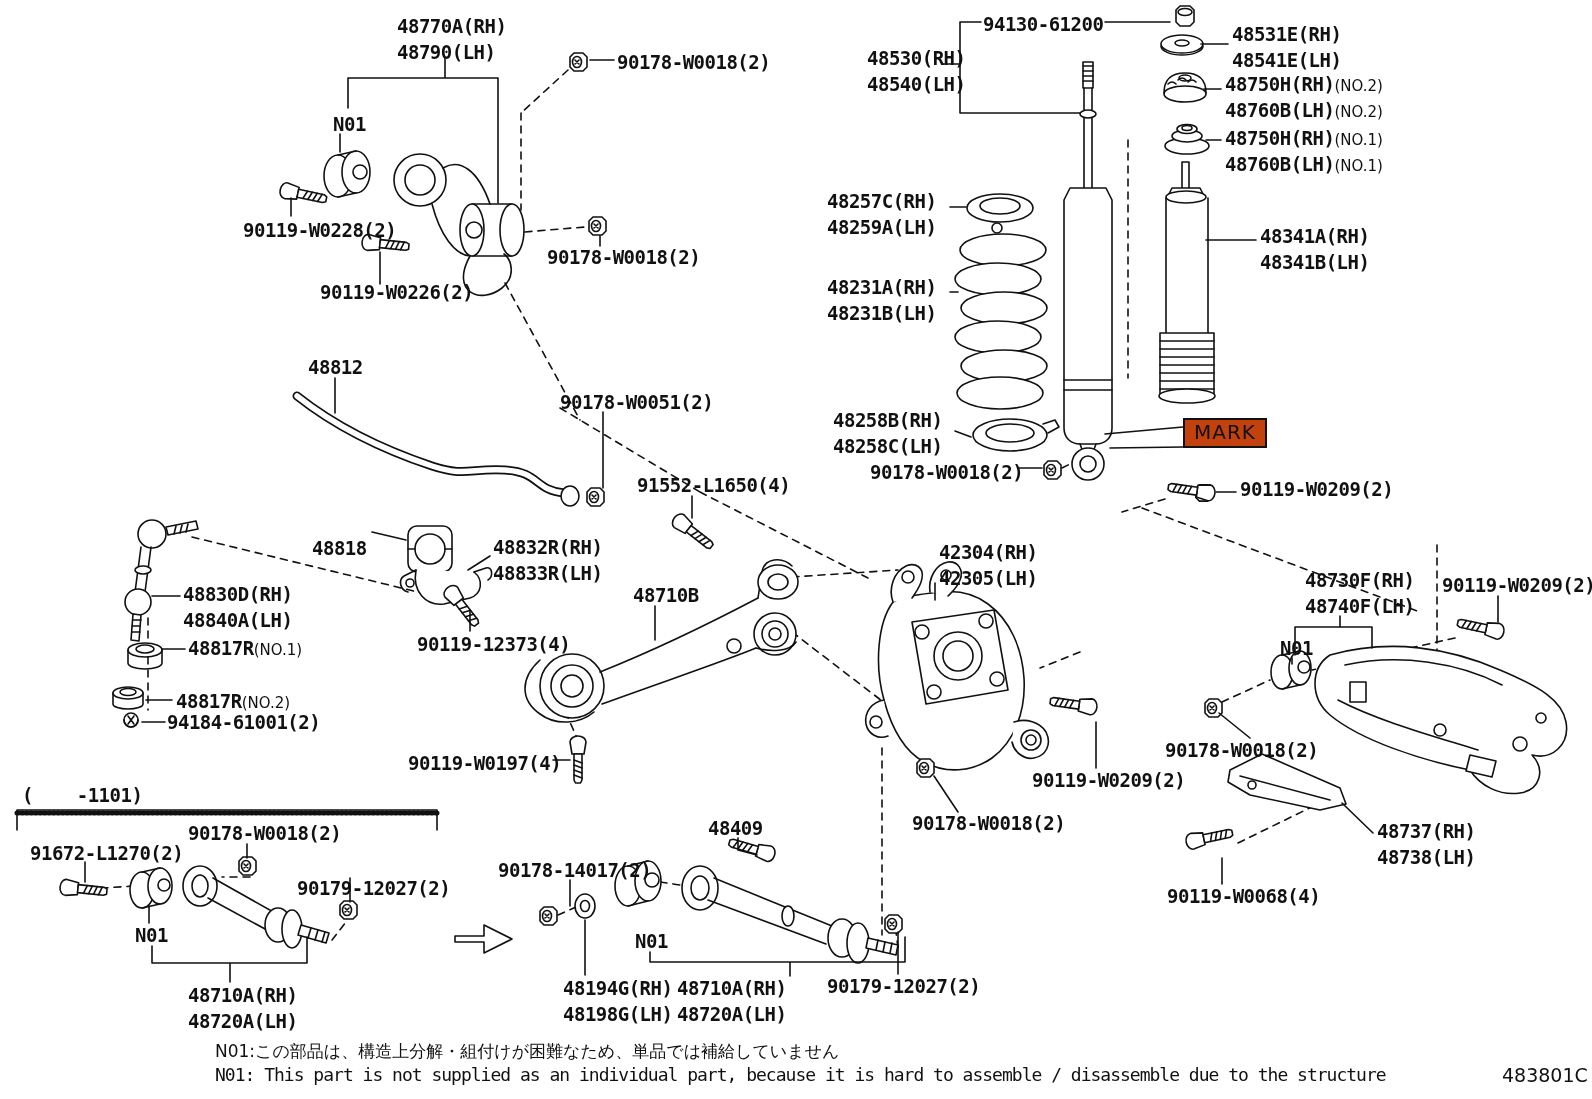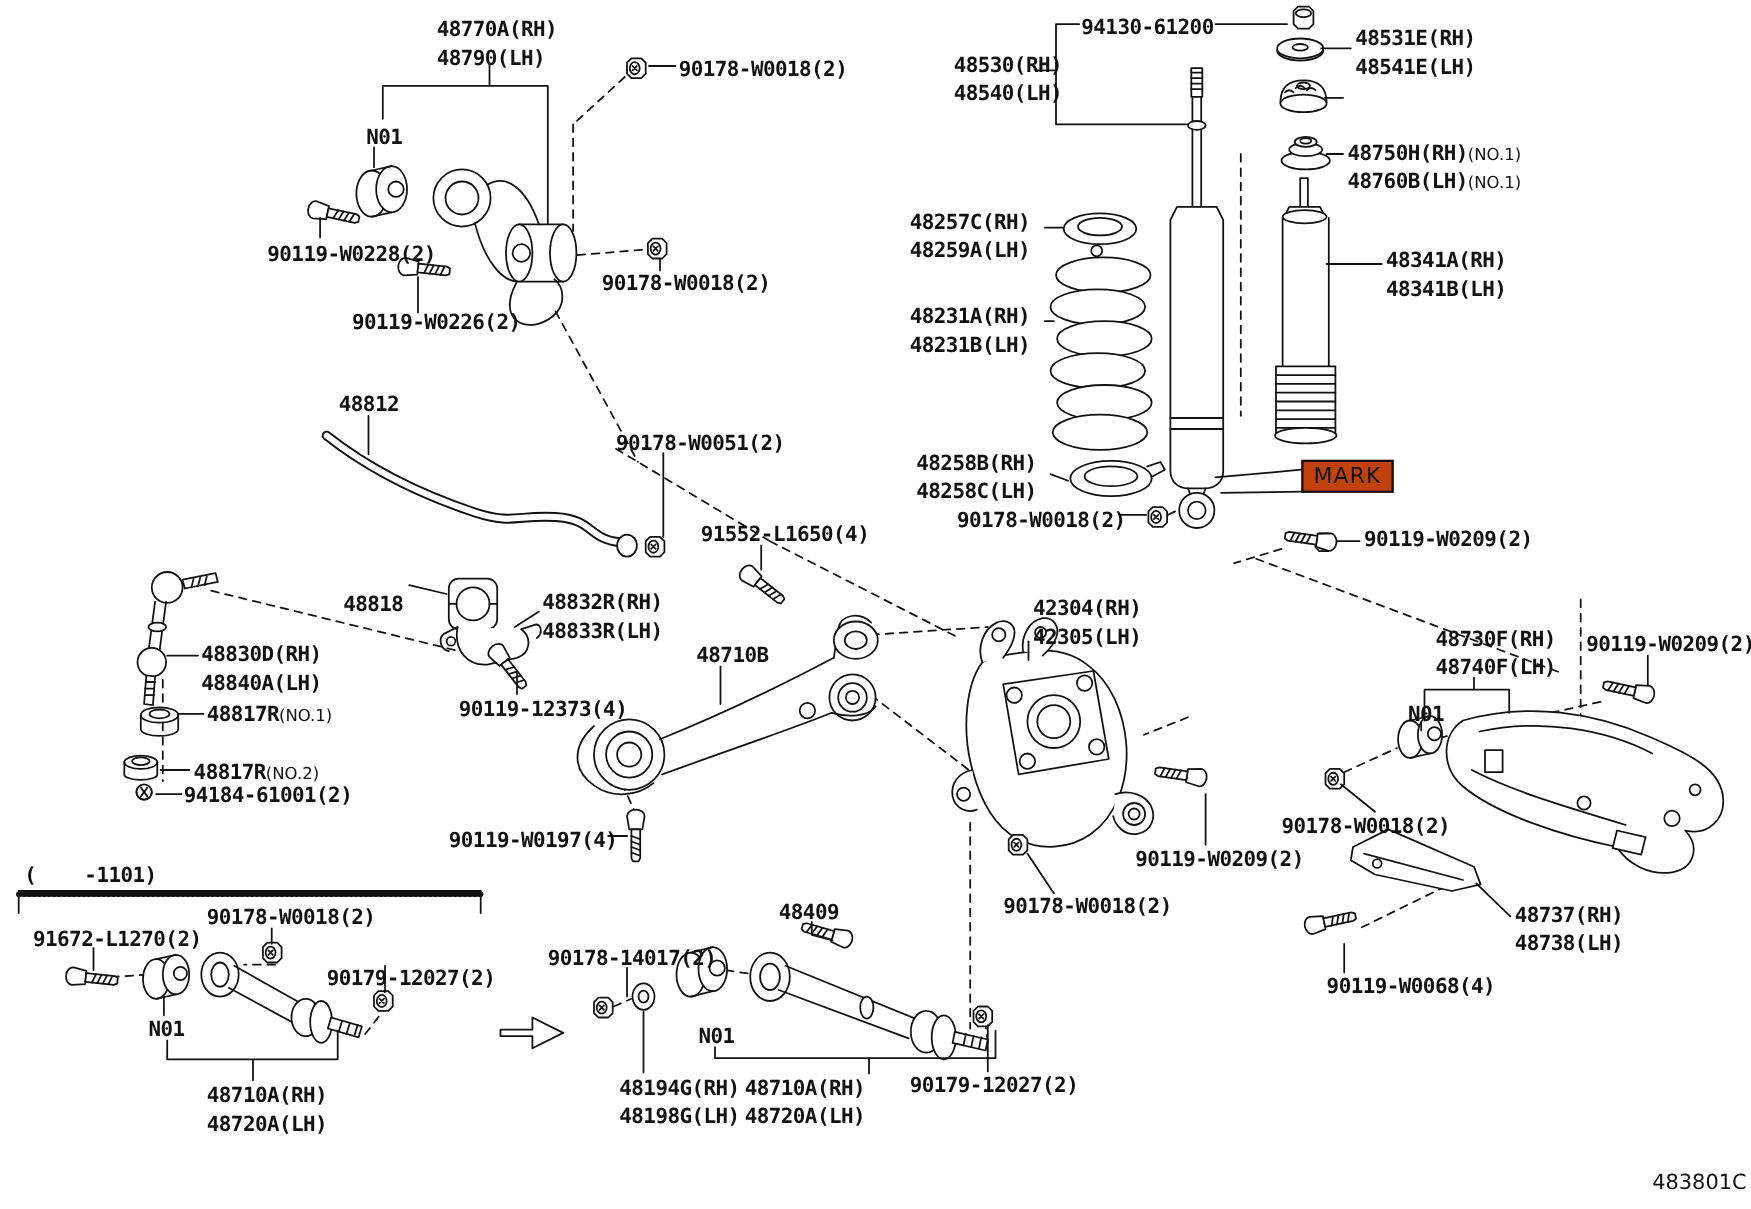--- a/index.html
+++ b/index.html
@@ -342,20 +342,21 @@
 <div id="labels-layer">
       <div class="plabel" style="left: 397px; top: 15px;"><div class="pline"><span class="part">48770A(RH)</span></div><div class="pline"><span class="part">48790(LH)</span></div></div>
       <div class="plabel" style="left: 617px; top: 51px;"><div class="pline"><span class="part">90178-W0018(2)</span></div></div>
       <div class="plabel" style="left: 333px; top: 113px;"><div class="pline"><span class="part">N01</span></div></div>
       <div class="plabel" style="left: 243px; top: 219px;"><div class="pline"><span class="part">90119-W0228(2)</span></div></div>
       <div class="plabel" style="left: 547px; top: 246px;"><div class="pline"><span class="part">90178-W0018(2)</span></div></div>
       <div class="plabel" style="left: 320px; top: 281px;"><div class="pline"><span class="part">90119-W0226(2)</span></div></div>
       <div class="plabel" style="left: 983px; top: 13px;"><div class="pline"><span class="part">94130-61200</span></div></div>
       <div class="plabel" style="left: 867px; top: 47px;"><div class="pline"><span class="part">48530(RH)</span></div><div class="pline"><span class="part">48540(LH)</span></div></div>
       <div class="plabel" style="left: 1232px; top: 23px;"><div class="pline"><span class="part">48531E(RH)</span></div><div class="pline"><span class="part">48541E(LH)</span></div></div>
+      <div class="plabel" style="left: 1225px; top: 73px;"><div class="pline"><span class="part">48750H(RH)</span><span class="plain">(NO.2)</span></div><div class="pline"><span class="part">48760B(LH)</span><span class="plain">(NO.2)</span></div></div>
       <div class="plabel" style="left: 1225px; top: 127px;"><div class="pline"><span class="part">48750H(RH)</span><span class="plain">(NO.1)</span></div><div class="pline"><span class="part">48760B(LH)</span><span class="plain">(NO.1)</span></div></div>
       <div class="plabel" style="left: 1260px; top: 225px;"><div class="pline"><span class="part">48341A(RH)</span></div><div class="pline"><span class="part">48341B(LH)</span></div></div>
       <div class="plabel" style="left: 827px; top: 190px;"><div class="pline"><span class="part">48257C(RH)</span></div><div class="pline"><span class="part">48259A(LH)</span></div></div>
       <div class="plabel" style="left: 827px; top: 276px;"><div class="pline"><span class="part">48231A(RH)</span></div><div class="pline"><span class="part">48231B(LH)</span></div></div>
       <div class="plabel" style="left: 833px; top: 409px;"><div class="pline"><span class="part">48258B(RH)</span></div><div class="pline"><span class="part">48258C(LH)</span></div></div>
       <div class="plabel" style="left: 870px; top: 461px;"><div class="pline"><span class="part">90178-W0018(2)</span></div></div>
       <div class="plabel mark-box" style="left: 1183px; top: 418px;"><div class="pline"><span class="mark">MARK</span></div></div>
       <div class="plabel" style="left: 1240px; top: 478px;"><div class="pline"><span class="part">90119-W0209(2)</span></div></div>
       <div class="plabel" style="left: 308px; top: 356px;"><div class="pline"><span class="part">48812</span></div></div>
       <div class="plabel" style="left: 560px; top: 391px;"><div class="pline"><span class="part">90178-W0051(2)</span></div></div>
@@ -370,30 +371,32 @@
       <div class="plabel" style="left: 633px; top: 584px;"><div class="pline"><span class="part">48710B</span></div></div>
       <div class="plabel" style="left: 408px; top: 752px;"><div class="pline"><span class="part">90119-W0197(4)</span></div></div>
       <div class="plabel" style="left: 922px; top: 541px; margin-left: 17px;"><div class="pline"><span class="part">42304(RH)</span></div><div class="pline"><span class="part">42305(LH)</span></div></div>
       <div class="plabel" style="left: 1032px; top: 769px;"><div class="pline"><span class="part">90119-W0209(2)</span></div></div>
       <div class="plabel" style="left: 912px; top: 812px;"><div class="pline"><span class="part">90178-W0018(2)</span></div></div>
       <div class="plabel" style="left: 1305px; top: 569px;"><div class="pline"><span class="part">48730F(RH)</span></div><div class="pline"><span class="part">48740F(LH)</span></div></div>
       <div class="plabel" style="left: 1442px; top: 574px;"><div class="pline"><span class="part">90119-W0209(2)</span></div></div>
       <div class="plabel" style="left: 1280px; top: 637px;"><div class="pline"><span class="part">N01</span></div></div>
       <div class="plabel" style="left: 1165px; top: 739px;"><div class="pline"><span class="part">90178-W0018(2)</span></div></div>
       <div class="plabel" style="left: 1377px; top: 820px;"><div class="pline"><span class="part">48737(RH)</span></div><div class="pline"><span class="part">48738(LH)</span></div></div>
-      <div class="plabel" style="left: 1206px; top: 885px;"><div class="pline"><span class="part">90119-W0068(4)</span></div></div>
+      <div class="plabel" style="left: 1167px; top: 885px;"><div class="pline"><span class="part">90119-W0068(4)</span></div></div>
       <div class="plabel" style="left: 22px; top: 784px;"><div class="pline"><span class="part">(    -1101)</span></div></div>
       <div class="plabel" style="left: 188px; top: 822px;"><div class="pline"><span class="part">90178-W0018(2)</span></div></div>
       <div class="plabel" style="left: 30px; top: 842px;"><div class="pline"><span class="part">91672-L1270(2)</span></div></div>
       <div class="plabel" style="left: 297px; top: 877px;"><div class="pline"><span class="part">90179-12027(2)</span></div></div>
       <div class="plabel" style="left: 135px; top: 924px;"><div class="pline"><span class="part">N01</span></div></div>
       <div class="plabel" style="left: 188px; top: 984px;"><div class="pline"><span class="part">48710A(RH)</span></div><div class="pline"><span class="part">48720A(LH)</span></div></div>
       <div class="plabel" style="left: 498px; top: 859px;"><div class="pline"><span class="part">90178-14017(2)</span></div></div>
       <div class="plabel" style="left: 708px; top: 817px;"><div class="pline"><span class="part">48409</span></div></div>
       <div class="plabel" style="left: 635px; top: 930px;"><div class="pline"><span class="part">N01</span></div></div>
       <div class="plabel" style="left: 563px; top: 977px;"><div class="pline"><span class="part">48194G(RH)</span></div><div class="pline"><span class="part">48198G(LH)</span></div></div>
       <div class="plabel" style="left: 677px; top: 977px;"><div class="pline"><span class="part">48710A(RH)</span></div><div class="pline"><span class="part">48720A(LH)</span></div></div>
       <div class="plabel" style="left: 827px; top: 975px;"><div class="pline"><span class="part">90179-12027(2)</span></div></div>
     </div>
 
+<div class="note-jp">N01:この部品は、構造上分解・組付けが困難なため、単品では補給していません</div>
+<div class="note-en">N01: This part is not supplied as an individual part, because it is hard to assemble / disassemble due to the structure</div>
 <div class="dwg-code">483801C</div>
 
 </div>
 
 </body></html>

